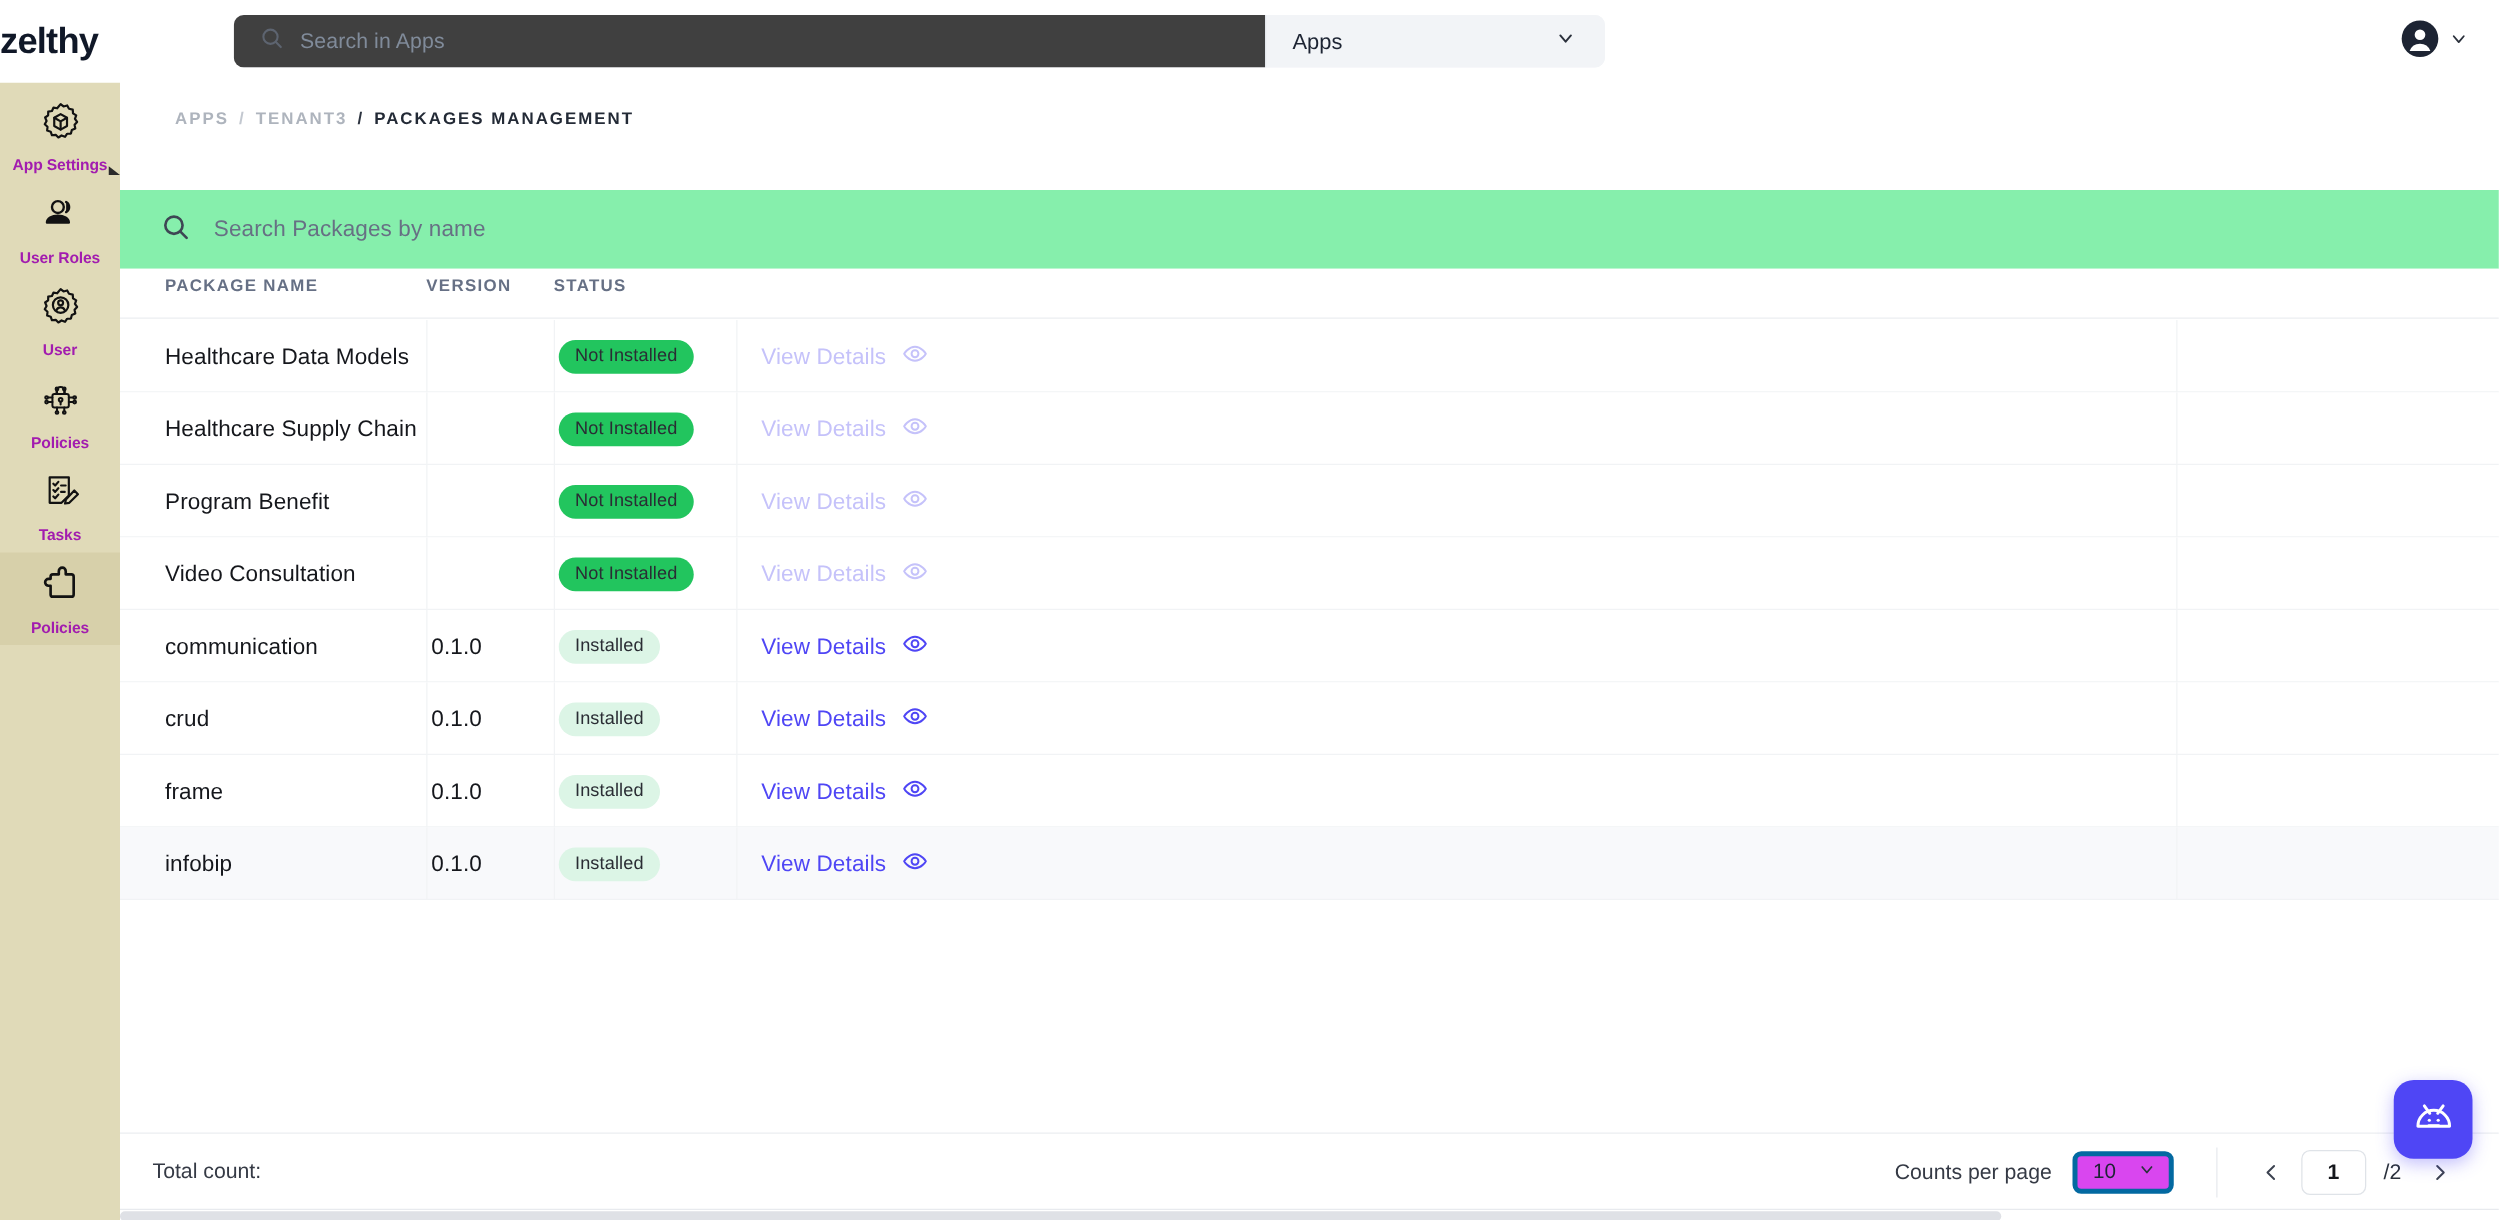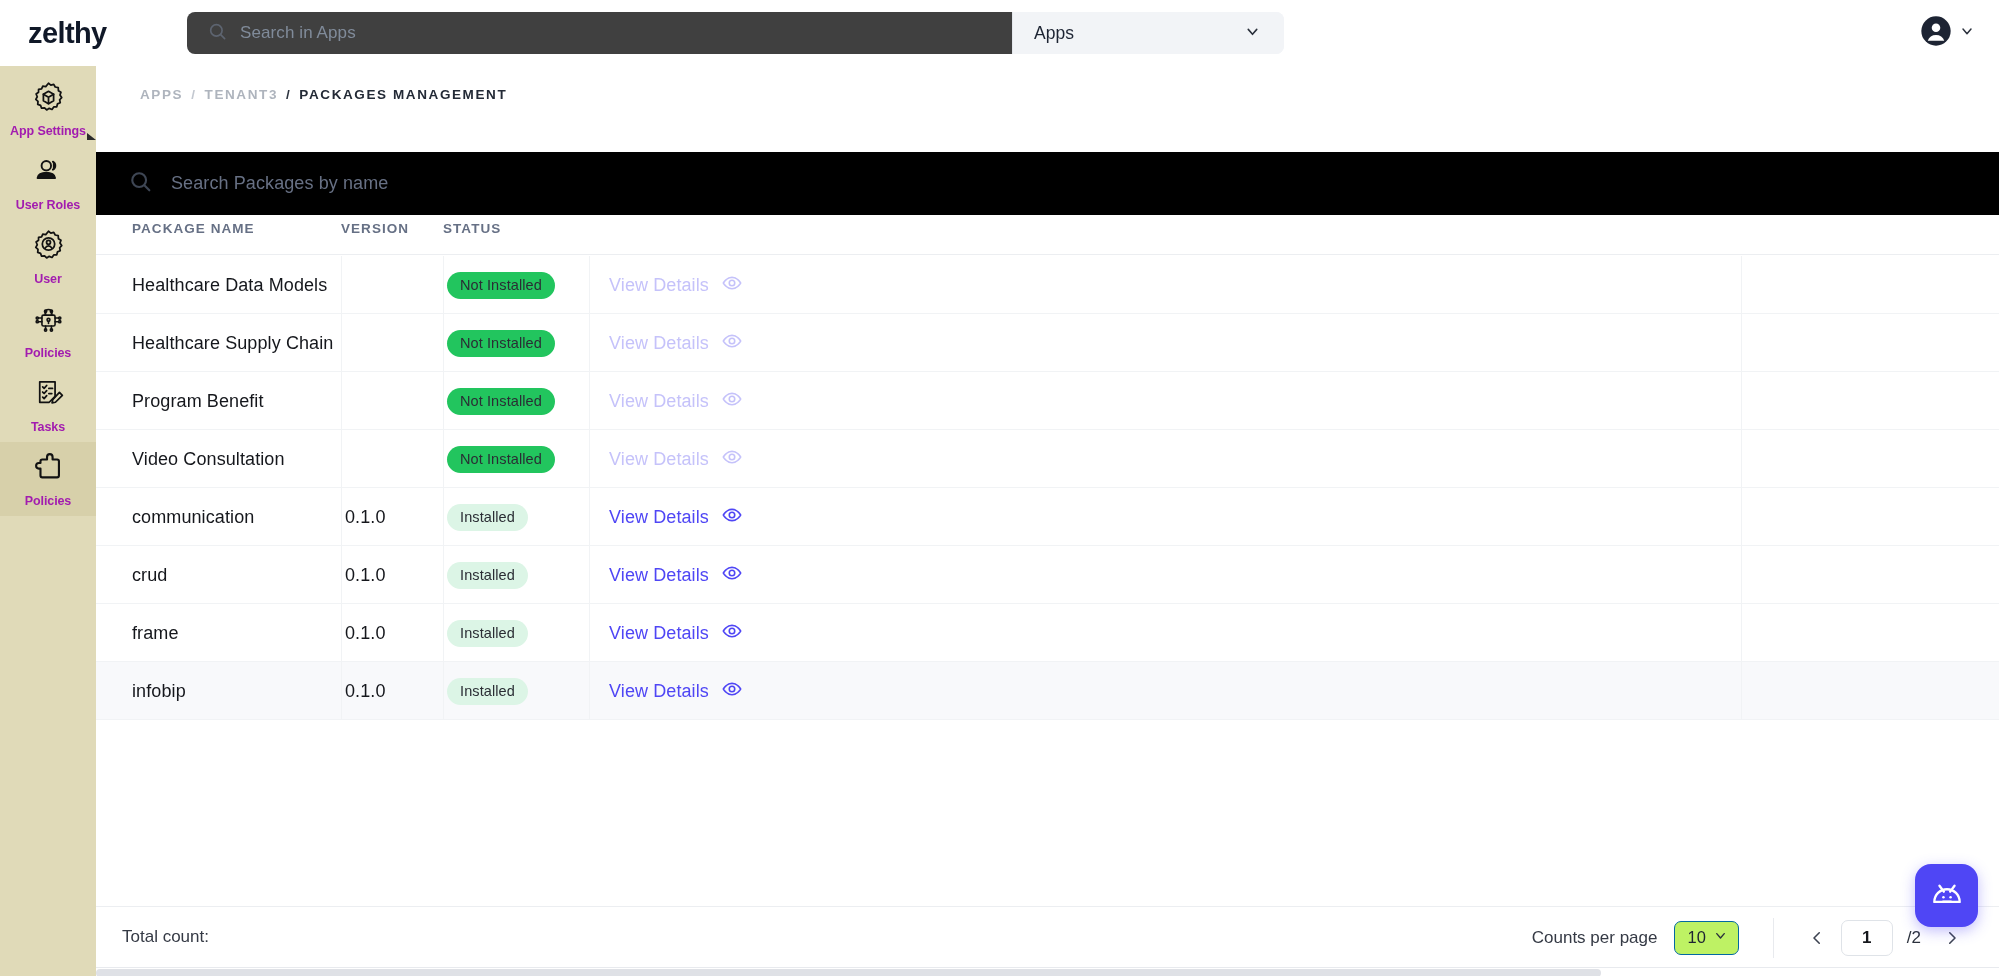--- a/index.html
+++ b/index.html
@@ -13,21 +13,20 @@
   
   .topbar {
     position: absolute; top: 0; left: 0;
     width: 1999px; height: 66px;
     background: #ffffff;
     display: flex; align-items: center;
     z-index: 40;
   }
   .brand {
     width: 124px; min-width: 124px;
-    padding-left: 28px;
     font-size: 29px; font-weight: 700; letter-spacing: -0.6px;
     color: #101828;
   }
   .search-wrap {
     display: flex; align-items: stretch;
     margin-left: 63px;
     height: 42px;
     border-radius: 8px;
     overflow: hidden;
     background: #f2f4f7;
@@ -98,21 +97,21 @@
   }
   .crumb-muted { color: #aeb4bd; cursor: pointer; }
   .crumb-sep { color: #c3c8d0; }
   .crumb-sep.dark { color: #2d3440; }
   .crumb-current { color: #232a36; }
 
   
   .pkg-search {
     position: absolute; top: 86px; left: 0;
     width: 1903px; height: 63px;
-    background: #000000;
+    background: #86efac;
     display: flex; align-items: center;
     gap: 19px; padding-left: 33px;
   }
   .pkg-search .ph { font-size: 18px; color: #677084; letter-spacing: .1px; }
 
   
   .thead {
     position: absolute; top: 149px; left: 0;
     width: 1903px; height: 40px;
     background: #ffffff;
@@ -190,24 +189,24 @@
   .pager-right {
     position: absolute; right: 0; top: 0; height: 61px;
     display: flex; align-items: center;
   }
   .cpp {
     display: flex; align-items: center; gap: 17px;
     padding-right: 34px; height: 40px;
   }
   .cpp .lbl { font-size: 17px; color: #353a45; }
   .cpp-box {
-    display: flex; align-items: center; gap: 7px;
+    display: flex; align-items: center; gap: 17px;
     height: 34px; padding: 0 10px 0 12px;
-    border: 1px solid #0369a1; border-radius: 7px;
-    background: #bef264; cursor: pointer;
+    border: 4px solid #0369a1; border-radius: 7px;
+    background: #d946ef; cursor: pointer;
   }
   .cpp-box .v { font-size: 16.5px; color: #1d2433; }
   .pager {
     display: flex; align-items: center; gap: 5px;
     border-left: 1px solid #e8eaee;
     height: 40px; padding: 0 28px 0 24px;
   }
   .pg-arrow {
     width: 38px; height: 38px;
     display: flex; align-items: center; justify-content: center;

